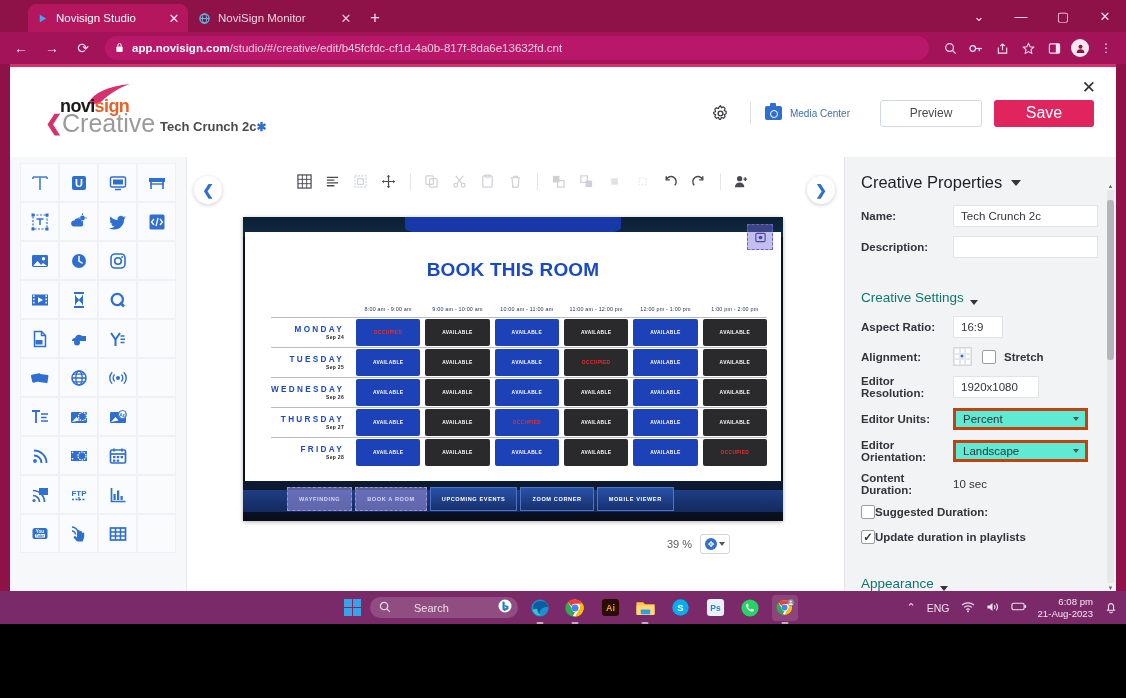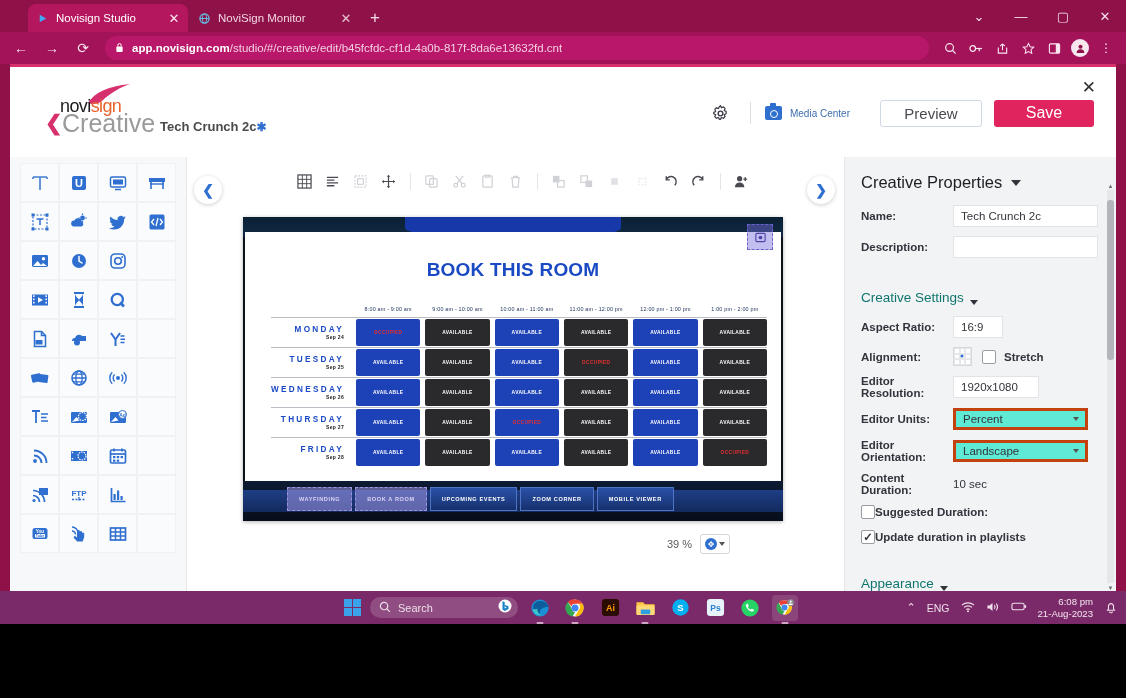--- a/index.html
+++ b/index.html
@@ -37,36 +37,36 @@
   .urltext b { color:#ffffff; font-weight:700; }
   .omni-icons { display:flex; align-items:center; gap:2px; }
   .omni-icons > div { width:24px; height:24px; display:flex; align-items:center; justify-content:center; color:#fbe6f0; font-size:12px; }
   .avatar-circ { width:18px;height:18px;border-radius:50%;background:#f7e7ef;display:flex;align-items:center;justify-content:center;color:#8e1147;font-size:10px; }
 
   
   .viewport { position:absolute; left:10px; top:64px; width:1106px; height:527px; background:#fff; overflow:hidden; }
 
   .app-header { position:relative; height:93px; background:#fff; border-top:3px solid #d6306d; }
   .logo { position:absolute; left:50px; top:13px; width:92px; height:34px; }
-  .logo .nv { font-size:18px; font-weight:400; letter-spacing:-.6px; color:#1b1b1b; position:absolute; left:0; top:16px; }
+  .logo .nv { font-size:18px; font-weight:700; letter-spacing:-.6px; color:#1b1b1b; position:absolute; left:0; top:16px; }
   .logo .nv i { font-style:normal; color:#e8622a; }
   .logo .swoosh { position:absolute; left:26px; top:3px; }
   .back-chev { position:absolute; left:35px; top:44px; color:#d6306d; font-size:21px; font-weight:bold; }
   .creative-word { position:absolute; left:52px; top:42px; font-size:25px; color:#9a9a9a; font-weight:300; }
   .doc-name { position:absolute; left:150px; top:52px; font-size:13px; color:#4b4b4b; font-weight:600; }
   .doc-star { color:#2f6fd0; font-size:12px; }
 
   .hdr-right { position:absolute; right:22px; top:31px; display:flex; align-items:center; gap:0; }
   .gear { width:30px;height:30px;display:flex;align-items:center;justify-content:center;color:#3e3e4a; }
   .hdr-sep { width:1px; height:22px; background:#dddde3; margin:0 14px; }
   .media-center { display:flex; align-items:center; gap:8px; font-size:10px; color:#3f6fae; }
   .cam { width:17px;height:14px;background:#2f6fd0;border-radius:2px;position:relative; }
   .cam:before{content:"";position:absolute;left:5px;top:-3px;width:6px;height:3px;background:#2f6fd0;border-radius:1px 1px 0 0;}
   .cam:after{content:"";position:absolute;left:5.5px;top:3.5px;width:6px;height:6px;border:1.4px solid #fff;border-radius:50%;}
-  .btn-preview { margin-left:30px; width:102px; height:27px; border:1px solid #cfd9e6; border-radius:3px; background:#fff; color:#4a4a52; font-size:15px; display:flex;align-items:center;justify-content:center; }
+  .btn-preview { margin-left:30px; width:102px; height:27px; border:1px solid #cfd9e6; border-radius:3px; background:#fff; color:#4a4a52; font-size:12px; display:flex;align-items:center;justify-content:center; }
   .btn-save { margin-left:12px; width:100px; height:27px; border-radius:3px; background:#e0245e; color:#fff; font-size:16px; display:flex;align-items:center;justify-content:center; }
   .page-close { position:absolute; right:20px; top:10px; font-size:17px; color:#333; }
 
   
   .body-row { position:absolute; left:0; top:93px; width:1106px; height:434px; display:flex; }
 
   
   .palette { width:177px; background:#f7f8fa; border-right:1px solid #e6e8ec; padding:6px 0 0 10px; }
   .pal-grid { display:grid; grid-template-columns:repeat(4,39px); grid-auto-rows:39px; gap:0; }
   .pal-cell { width:39px;height:39px; display:flex;align-items:center;justify-content:center; background:#fafbfc; border:.5px solid #f0f1f4; }
@@ -146,21 +146,21 @@
   .sb-track { position:absolute; left:0; top:0; width:7px; bottom:0; background:#e6e7ea; }
   .sb-thumb { position:absolute; left:0; top:10px; width:7px; height:160px; background:#b3b5bb; border-radius:3px; }
   .sb-up, .sb-dn { position:absolute; left:0; width:7px; height:9px; display:flex;align-items:center;justify-content:center; font-size:6px; color:#6a6c72; }
   .sb-up { top:-9px; } .sb-dn { bottom:-9px; }
 
   
   .taskbar { position:absolute; left:0; top:591px; width:1126px; height:33px; background:#7a2a68; display:flex; align-items:center; }
   .tb-center { position:absolute; left:344px; display:flex; align-items:center; gap:9px; }
   .winlogo { width:17px;height:17px; display:grid; grid-template-columns:1fr 1fr; grid-template-rows:1fr 1fr; gap:1.7px; }
   .winlogo i { background:#39a2e8; display:block; }
-  .searchpill { width:148px;height:21px;border-radius:11px;background:rgba(255,255,255,.17);display:flex;align-items:center;padding:0 9px;gap:7px; position:relative;}
+  .searchpill { width:148px;height:21px;border-radius:11px;background:rgba(255,255,255,.17);display:flex;align-items:center;padding:0 9px;gap:23px; position:relative;}
   .searchpill .sp-txt { font-size:11px;color:#ecdfe8; }
   .tb-app { width:26px;height:26px;display:flex;align-items:center;justify-content:center;position:relative; }
   .tb-app .dot { position:absolute; bottom:-3px; left:50%; transform:translateX(-50%); width:7px;height:2px;border-radius:1px;background:#cfa7c4; }
   .tray { position:absolute; right:8px; display:flex; align-items:center; gap:11px; color:#f0dfeb; font-size:11px; }
   .clock { text-align:right; line-height:1.25; font-size:9.6px; color:#f4e6f0; }
   .bottom-fill { position:absolute; left:0; top:624px; width:1126px; height:74px; background:#000; }
 </style>
 </head>
 <body>
 

